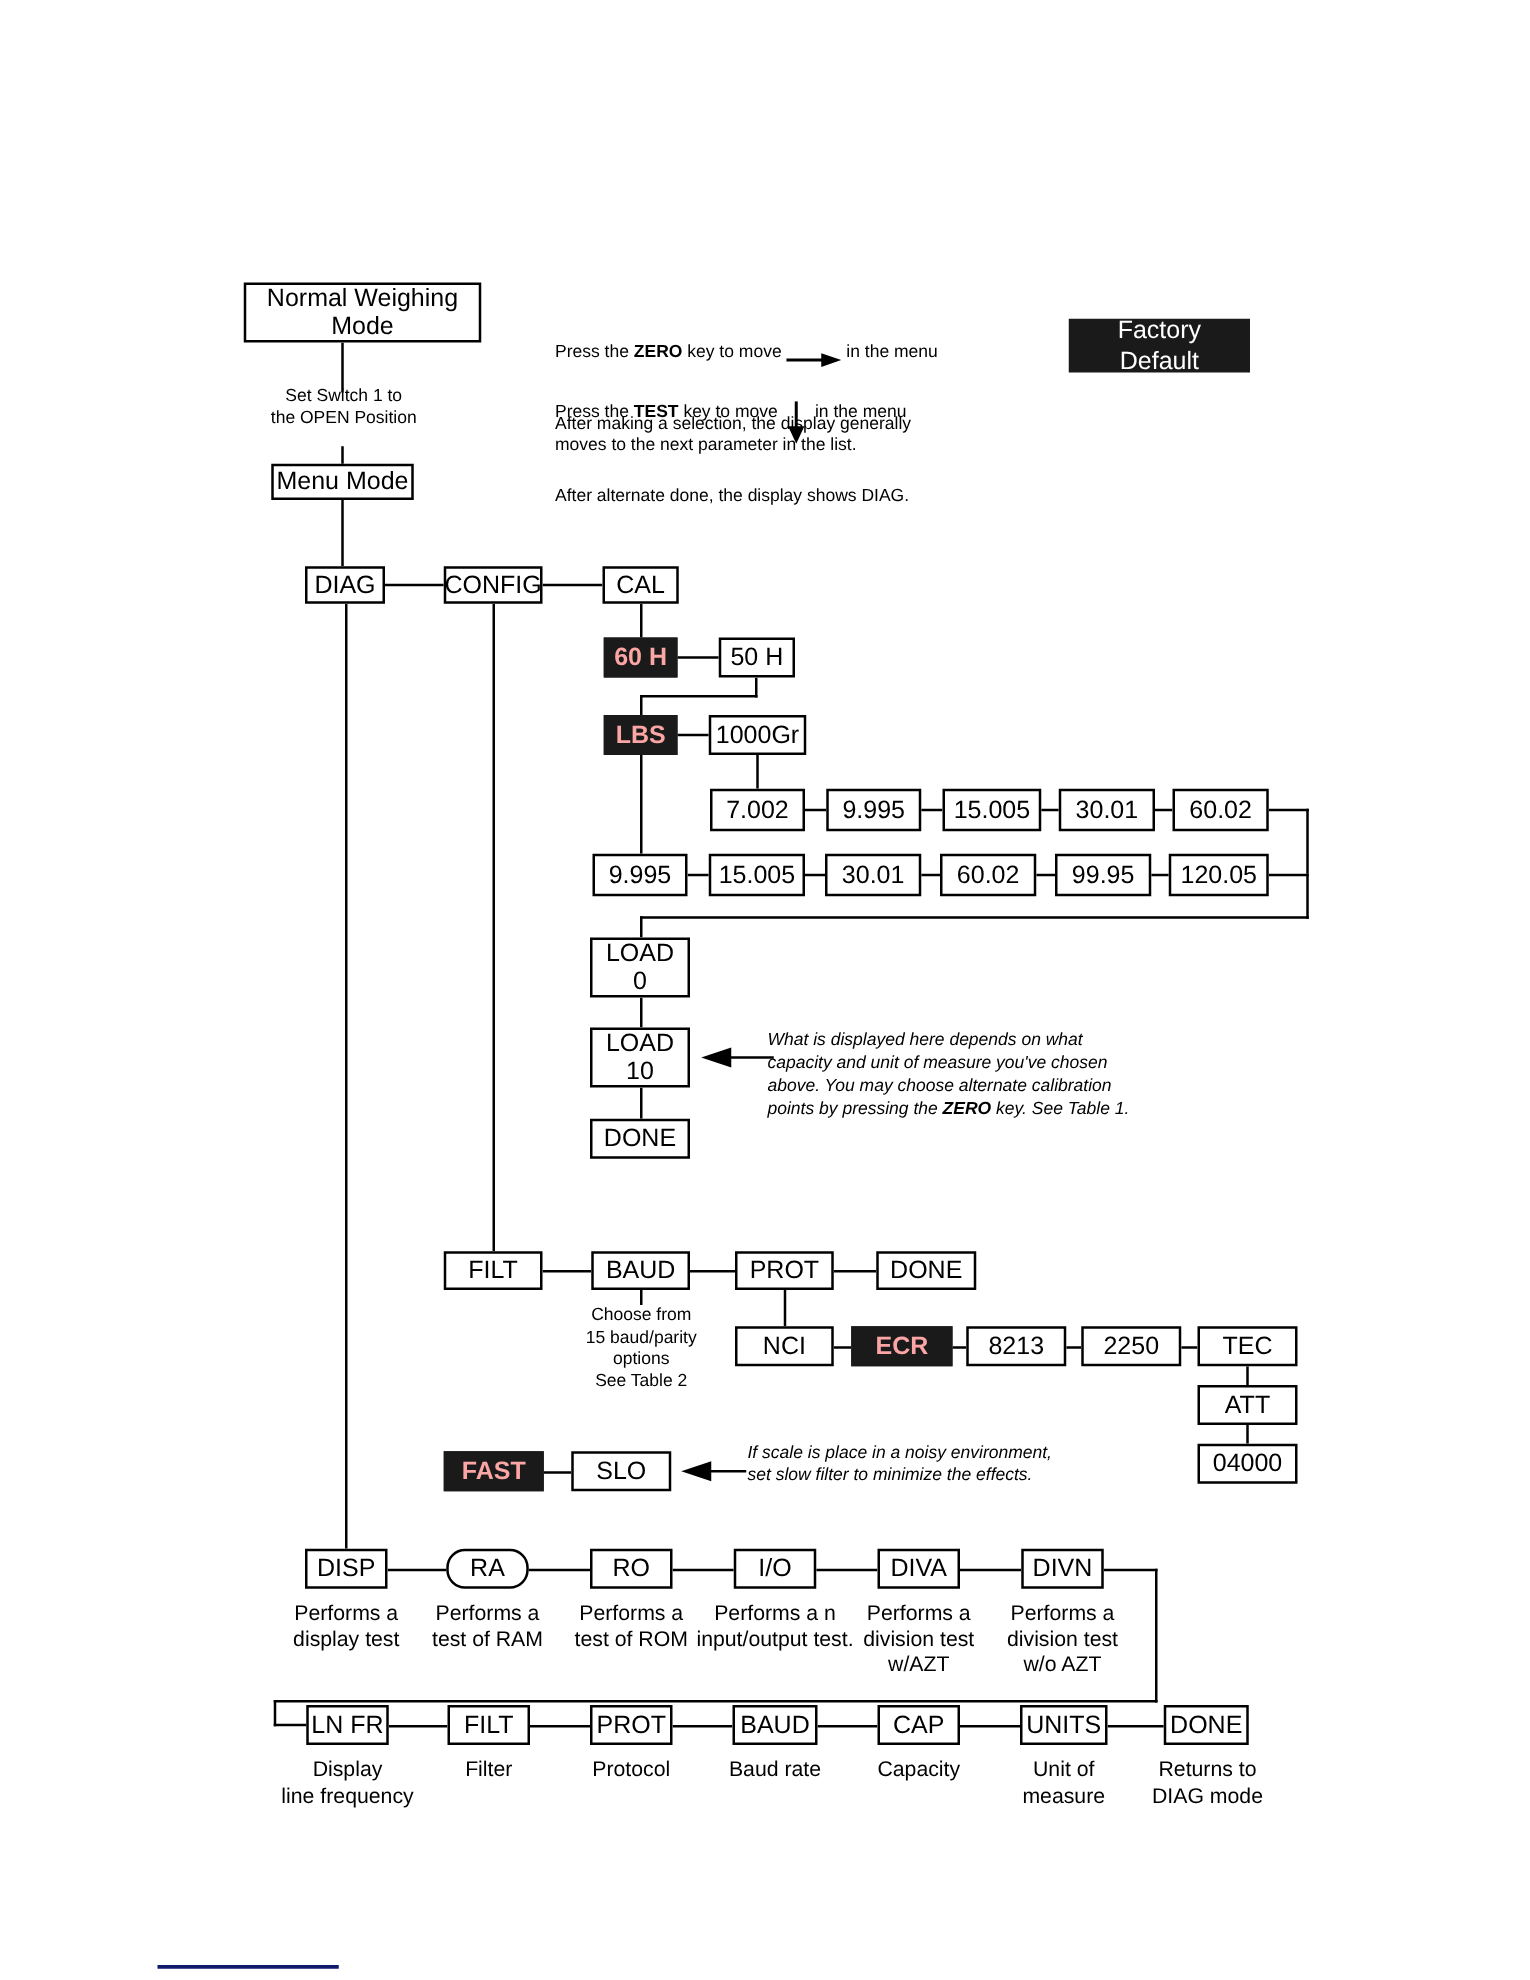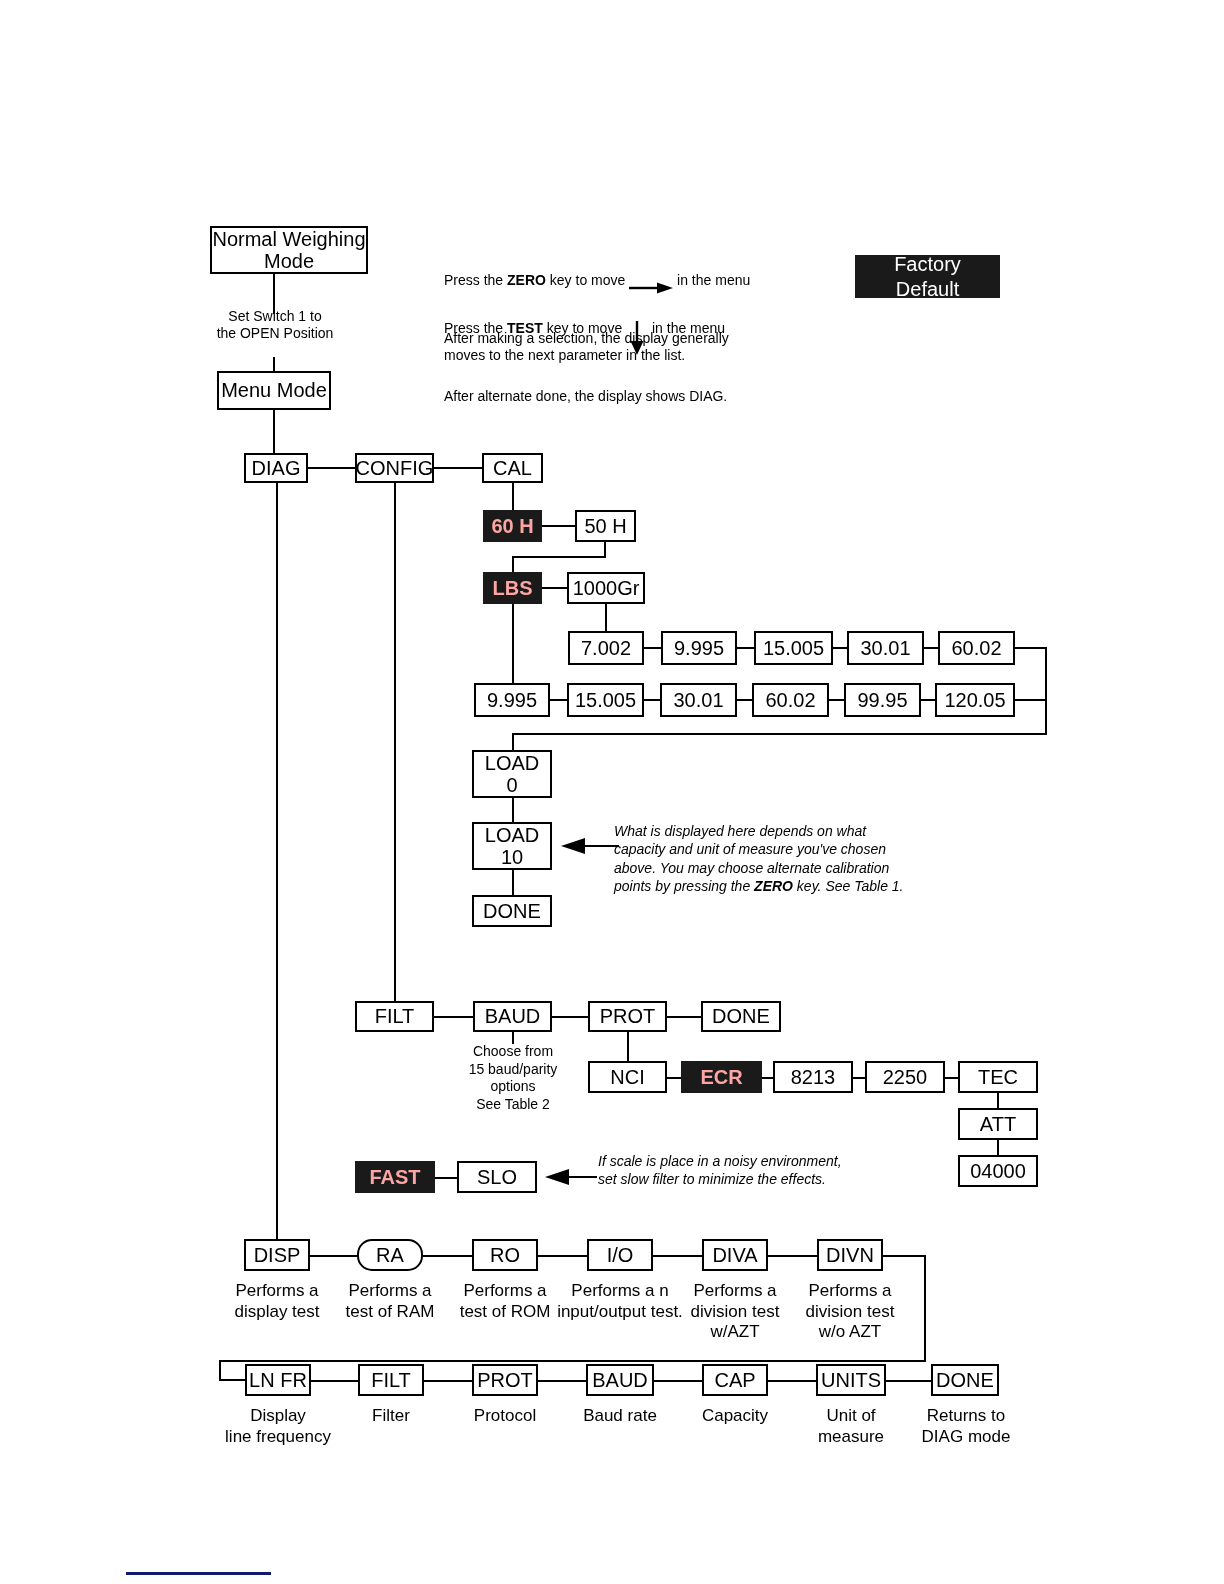--- a/index.html
+++ b/index.html
@@ -100,31 +100,31 @@
     z-index:2;
   }
   .inl-arrow-r{display:inline-block;vertical-align:middle;}
   .inl-arrow-d{display:inline-block;vertical-align:middle;}
 </style>
 </head>
 <body>
 
 <div id="page">
 
-  <div class="box" style="left:210px;top:226px;width:158px;height:48px;">Normal Weighing
+  <div class="box" style="left:195px;top:226px;width:190px;height:48px;">Normal Weighing
 Mode</div>
 
   <div class="vline" style="left:273px;top:274px;height:40px;"></div>
 
   <div class="txt c" style="left:180px;top:308px;width:190px;">Set Switch 1 to
 the OPEN Position</div>
 
   <div class="vline" style="left:273px;top:357px;height:15px;"></div>
 
-  <div class="box" style="left:217px;top:371px;width:114px;height:39px;">Menu Mode</div>
+  <div class="box" style="left:217px;top:371px;width:114px;height:29px;">Menu Mode</div>
 
   <div class="vline" style="left:273px;top:400px;height:53px;"></div>
 
   <div class="txt l" style="left:444px;top:247px;width:390px;">
     <span>Press the </span><span class="bold">ZERO</span><span> key to move </span><span class="inl-arrow-r">
       <svg width="44" height="14" viewBox="0 0 44 14">
           <line x1="0" y1="7" x2="30" y2="7" stroke="#000" stroke-width="2.4"></line>
           <polygon points="28,1.5 44,7 28,12.5" fill="#000"></polygon>
         </svg>
     </span><span> in the menu</span>

